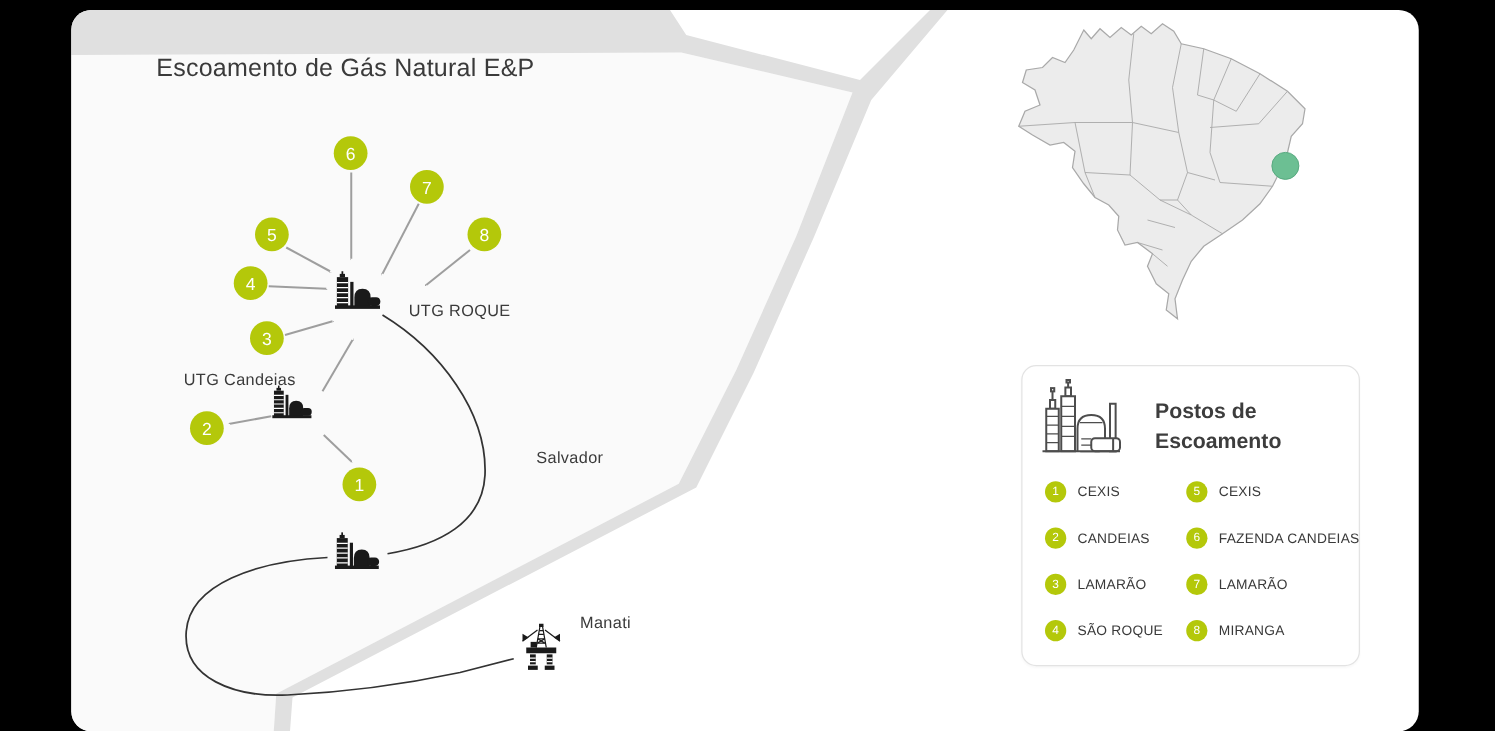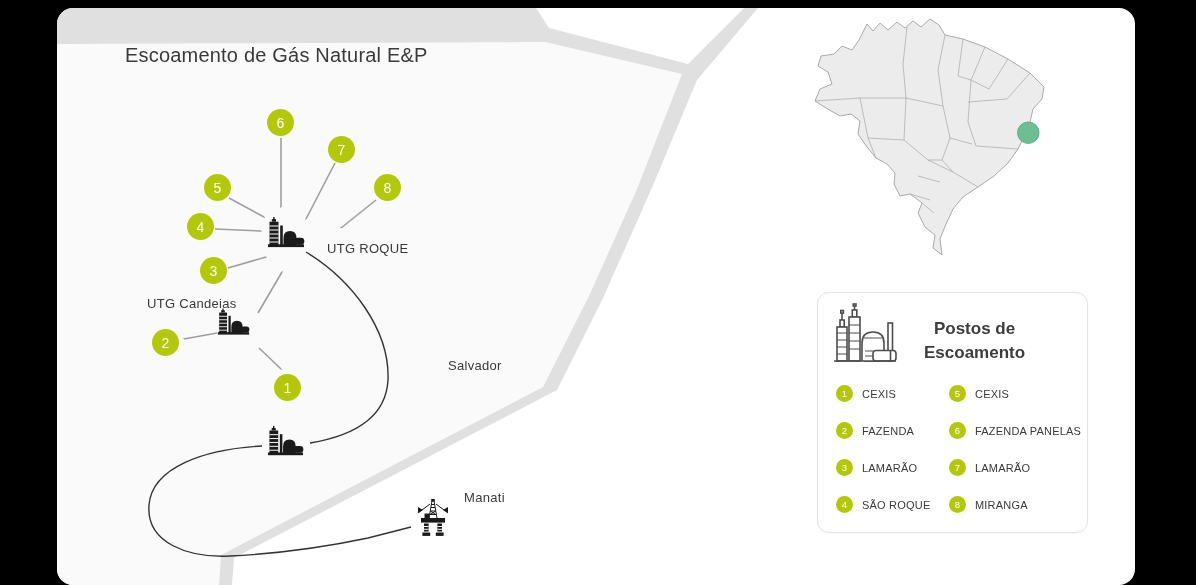--- a/index.html
+++ b/index.html
@@ -8,21 +8,21 @@
   .card{position:absolute;left:57px;top:8px;width:1078px;height:577px;
         background:var(--card_bg,#fff);border-radius:16px;overflow:hidden;}
   .bg-svg{position:absolute;left:-57px;top:-8px;width:1196px;height:585px;}
   .abs{position:absolute;}
   .title1{left:125px;top:44px;font-size:20px;font-weight:500;color:var(--text_dark);letter-spacing:.2px;}
   .title2{left:124px;top:70px;font-size:27px;font-weight:700;font-style:italic;color:var(--accent_green);}
   .map-label{font-size:13px;color:var(--text_dark);letter-spacing:.3px;}
   .station{width:27px;height:27px;border-radius:50%;background:var(--station_green);
            color:#fff;font-size:14px;display:flex;align-items:center;justify-content:center;}
   .legend{left:760px;top:284px;width:269px;height:239px;background:#fff;
-          border:1px solid #e3e3e3;border-radius:12px;box-shadow:0 1px 2px rgba(0,0,0,.03);text-align:center;}
+          border:1px solid #e3e3e3;border-radius:12px;box-shadow:0 1px 2px rgba(0,0,0,.03);}
   .legend-title{position:absolute;left:106px;top:24px;font-size:17px;line-height:24px;
                 font-weight:700;color:#3d3d3d;}
   .legend-grid{position:absolute;left:18px;top:82px;width:238px;height:148px;
                display:grid;grid-template-rows:repeat(4,1fr);grid-template-columns:113px 1fr;
                grid-auto-flow:column;}
   .legend-item{display:flex;align-items:center;gap:9px;}
   .legend-dot{flex:0 0 17px;width:17px;height:17px;border-radius:50%;background:var(--station_green);
               color:#fff;font-size:9.5px;display:flex;align-items:center;justify-content:center;}
   .legend-label{font-size:11px;color:#3a3a3a;letter-spacing:.2px;white-space:nowrap;}
 </style>
@@ -144,21 +144,21 @@
       <g stroke="#fff" stroke-width="1">
         <line x1="11" y1="28.5" x2="15.6" y2="28.5"></line>
           <line x1="24.4" y1="28.5" x2="29" y2="28.5"></line>
         <line x1="11" y1="31.3" x2="15.6" y2="31.3"></line>
           <line x1="24.4" y1="31.3" x2="29" y2="31.3"></line>
       </g>
     </svg>
 
     <div class="abs map-label" style="left:270px;top:233px;">UTG ROQUE</div>
     <div class="abs map-label" style="left:55px;top:288px;margin-left:35px;">UTG Candeias</div>
-    <div class="abs map-label" style="left:391px;top:350px;">Salvador</div>
+    <div class="abs map-label" style="left:372px;top:350px;">Salvador</div>
     <div class="abs map-label" style="left:407px;top:482px;">Manati</div>
 
     <div class="abs station" style="left:217px;top:366px;">
         <span>1</span>
       </div>
     <div class="abs station" style="left:95px;top:321px;">
         <span>2</span>
       </div>
     <div class="abs station" style="left:143px;top:249px;">
         <span>3</span>
@@ -232,37 +232,37 @@
         <div>Postos de</div>
         <div>Escoamento</div>
       </div>
       <div class="legend-grid">
         <div class="legend-item">
             <span class="legend-dot">1</span>
             <span class="legend-label">CEXIS</span>
           </div>
         <div class="legend-item">
             <span class="legend-dot">2</span>
-            <span class="legend-label">FAZENDA</span>
+            <span class="legend-label">CANDEIAS</span>
           </div>
         <div class="legend-item">
             <span class="legend-dot">3</span>
             <span class="legend-label">LAMARÃO</span>
           </div>
         <div class="legend-item">
             <span class="legend-dot">4</span>
             <span class="legend-label">SÃO ROQUE</span>
           </div>
         <div class="legend-item">
             <span class="legend-dot">5</span>
             <span class="legend-label">CEXIS</span>
           </div>
         <div class="legend-item">
             <span class="legend-dot">6</span>
-            <span class="legend-label">FAZENDA PANELAS</span>
+            <span class="legend-label">FAZENDA CANDEIAS</span>
           </div>
         <div class="legend-item">
             <span class="legend-dot">7</span>
             <span class="legend-label">LAMARÃO</span>
           </div>
         <div class="legend-item">
             <span class="legend-dot">8</span>
             <span class="legend-label">MIRANGA</span>
           </div>
       </div>

